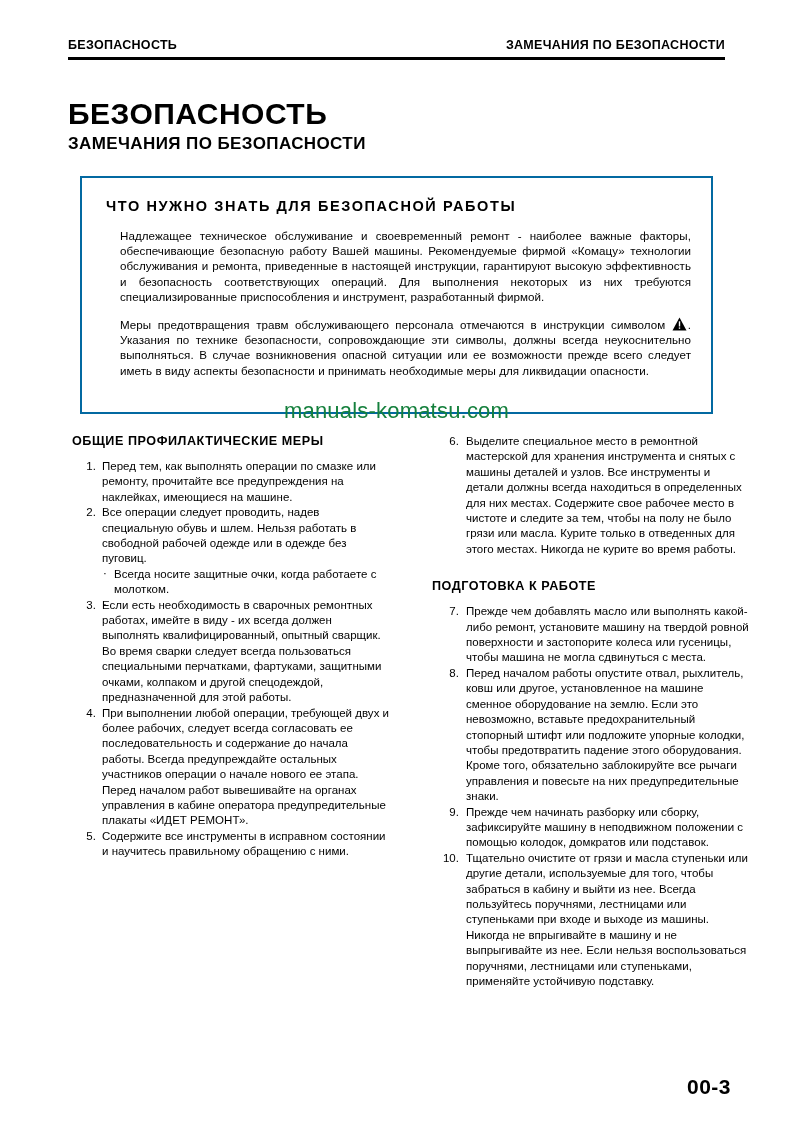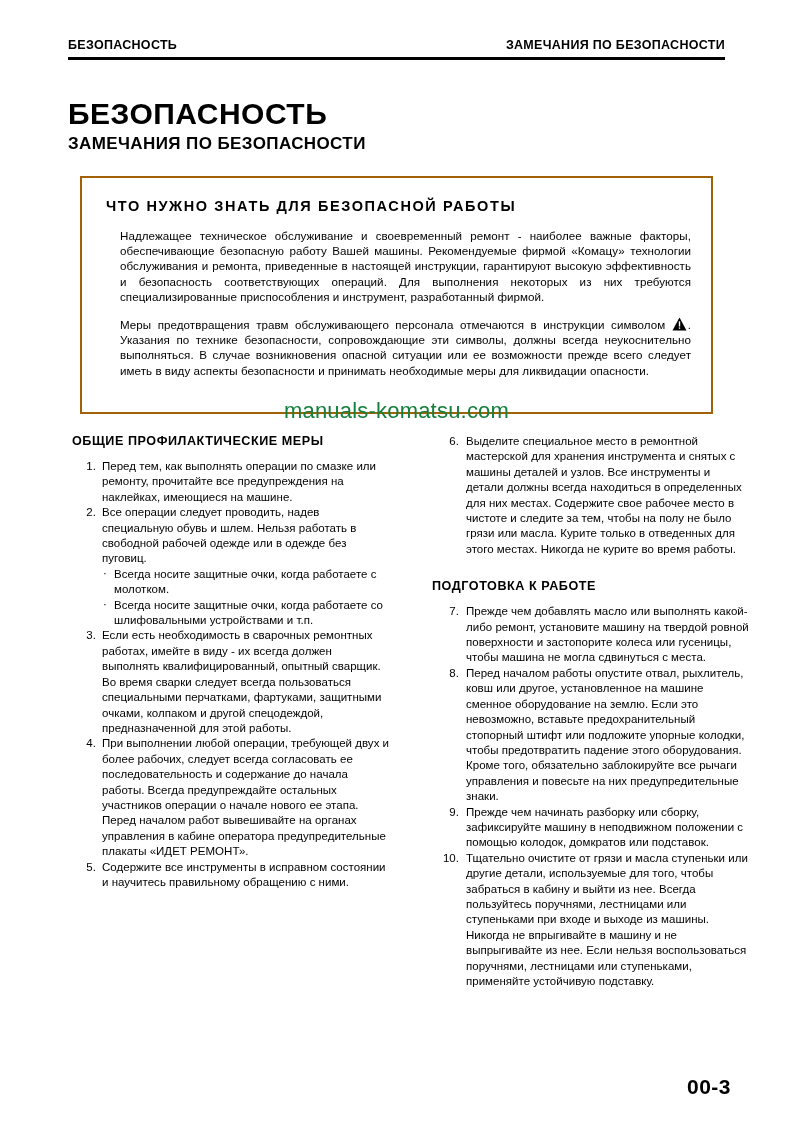--- a/index.html
+++ b/index.html
@@ -69,21 +69,21 @@
     letter-spacing: 0.4px;
   }
 
   
   .notice-box {
     position: absolute;
     left: 80px;
     top: 176px;
     width: 633px;
     height: 238px;
-    border: 2px solid #a16207;
+    border: 2px solid #0369a1;
     padding: 16px 20px 10px 22px;
   }
   .notice-title {
     font-size: 14.5px;
     font-weight: bold;
     letter-spacing: 1.6px;
     margin: 4px 0 14px 2px;
   }
   .notice-para {
     font-size: 11.6px;
@@ -236,21 +236,20 @@
       <li>
         <span class="num">2.</span>
         <span class="body">Все операции следует проводить, надев специальную обувь и шлем. Нельзя работать в свободной рабочей одежде или в одежде без пуговиц.</span>
         <ul class="bullets">
           <li>
             <span class="dot">·</span>
             <span>Всегда носите защитные очки, когда работаете с молотком.</span>
           </li>
           <li>
             <span class="dot">·</span>
-            <span>Всегда носите защитные очки, когда работаете со шлифовальными устройствами и т.п.</span>
           </li>
         </ul>
       </li>
       <li>
         <span class="num">3.</span>
         <span class="body">Если есть необходимость в сварочных ремонтных работах, имейте в виду - их всегда должен выполнять квалифицированный, опытный сварщик. Во время сварки следует всегда пользоваться специальными перчатками, фартуками, защитными очками, колпаком и другой спецодеждой, предназначенной для этой работы.</span>
       </li>
       <li>
         <span class="num">4.</span>
         <span class="body">При выполнении любой операции, требующей двух и более рабочих, следует всегда согласовать ее последовательность и содержание до начала работы. Всегда предупреждайте остальных участников операции о начале нового ее этапа. Перед началом работ вывешивайте на органах управления в кабине оператора предупредительные плакаты «ИДЕТ РЕМОНТ».</span>

